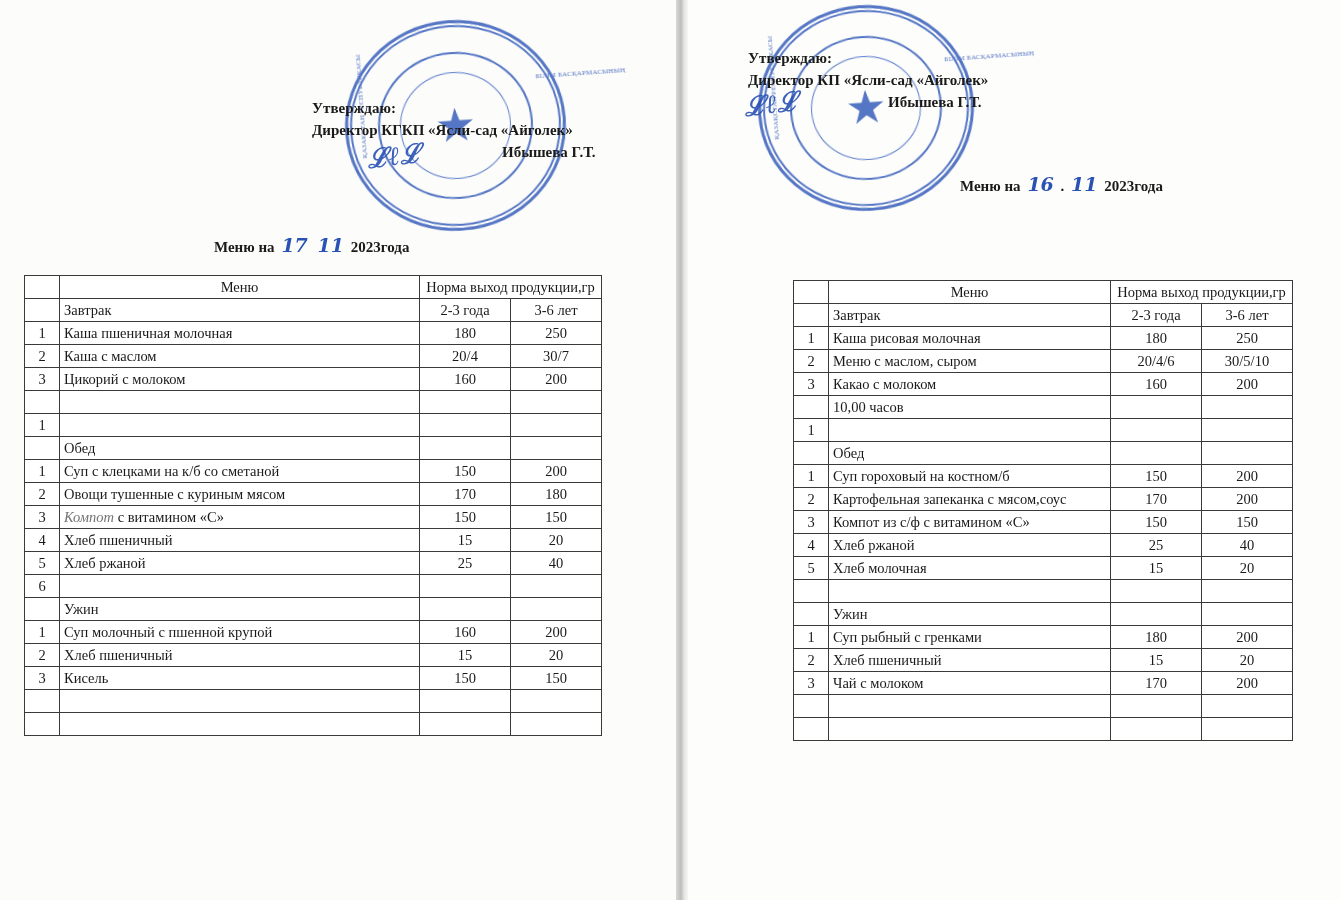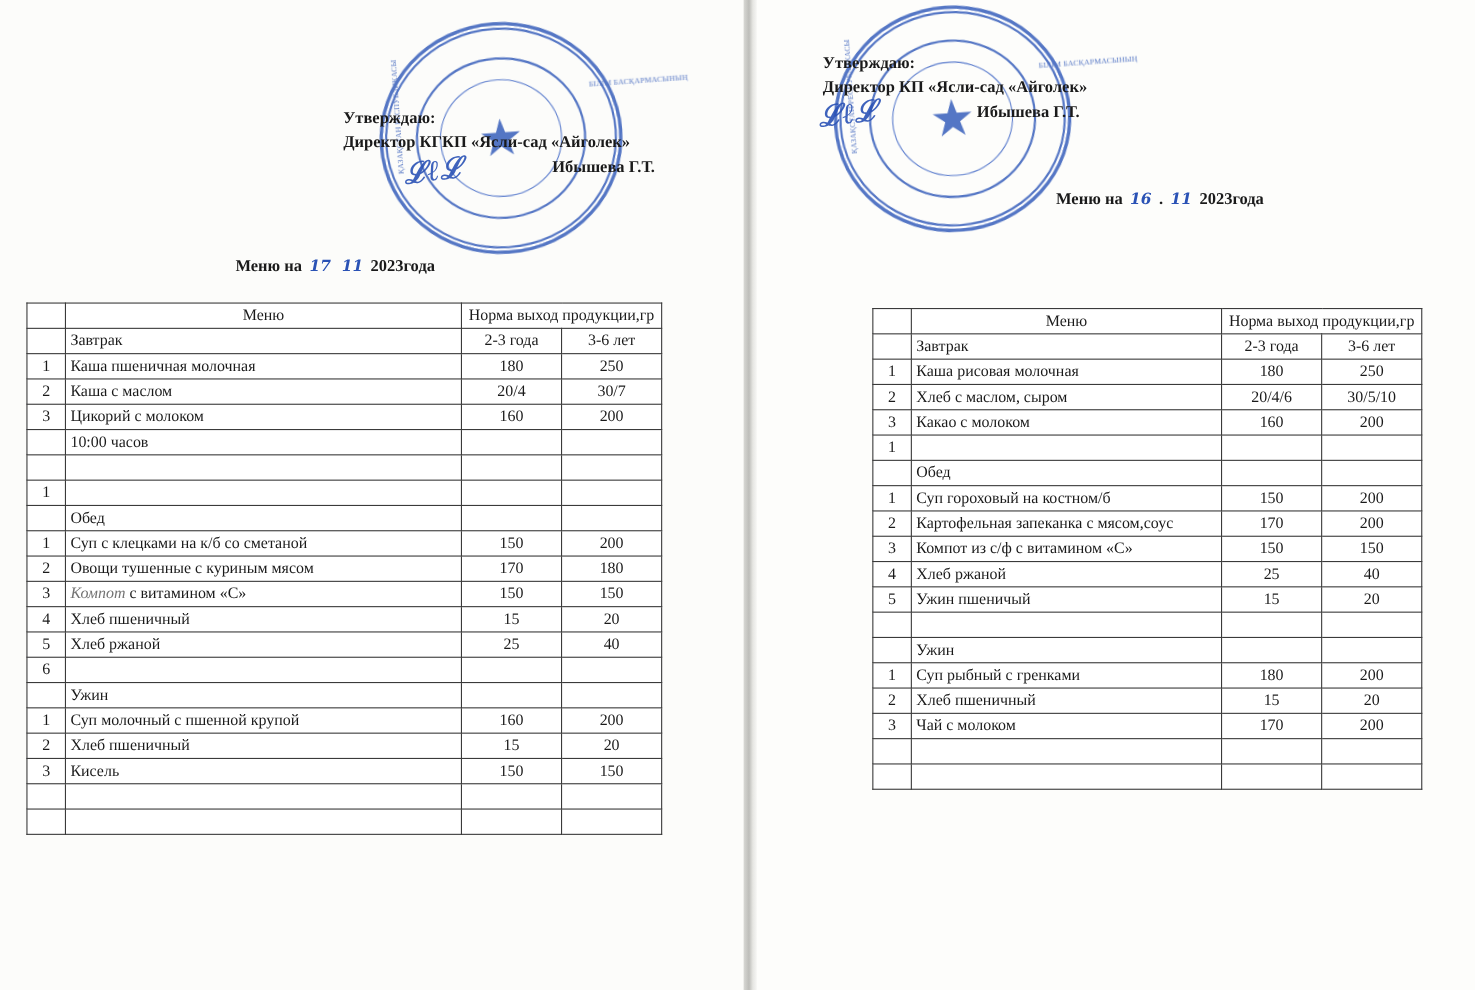--- a/index.html
+++ b/index.html
@@ -97,21 +97,21 @@
   .menu-date {
     position: absolute;
     font-size: 15px;
     font-weight: bold;
     white-space: nowrap;
   }
   .menu-date .hand {
     color: #2a52b5;
     font-family: "DejaVu Serif", serif;
     font-style: italic;
-    font-size: 14px;
+    font-size: 19px;
     padding: 0 3px;
   }
 
   
   table.menu {
     position: absolute;
     border-collapse: collapse;
     font-size: 14.5px;
     background: #fff;
   }
@@ -193,26 +193,20 @@
           <td class="c-name">Каша с маслом</td>
           <td class="c-val">20/4</td>
           <td class="c-val">30/7</td>
         </tr>
         <tr>
           <td class="c-num">3</td>
           <td class="c-name">Цикорий с молоком</td>
           <td class="c-val">160</td>
           <td class="c-val">200</td>
         </tr>
-        <tr>
-          <td class="c-num"></td>
-          <td class="c-name section">10:00 часов</td>
-          <td class="c-val"></td>
-          <td class="c-val"></td>
-        </tr>
         <tr class="tall">
           <td class="c-num"></td>
           <td class="c-name"></td>
           <td class="c-val"></td>
           <td class="c-val"></td>
         </tr>
         <tr>
           <td class="c-num">1</td>
           <td class="c-name"></td>
           <td class="c-val"></td>
@@ -347,29 +341,35 @@
           <td class="c-val section">3-6 лет</td>
         </tr>
         <tr>
           <td class="c-num">1</td>
           <td class="c-name">Каша рисовая молочная</td>
           <td class="c-val">180</td>
           <td class="c-val">250</td>
         </tr>
         <tr>
           <td class="c-num">2</td>
-          <td class="c-name">Хлеб с маслом, сыром</td>
+          <td class="c-name">Меню с маслом, сыром</td>
           <td class="c-val">20/4/6</td>
           <td class="c-val">30/5/10</td>
         </tr>
         <tr>
           <td class="c-num">3</td>
           <td class="c-name">Какао с молоком</td>
           <td class="c-val">160</td>
           <td class="c-val">200</td>
+        </tr>
+        <tr>
+          <td class="c-num"></td>
+          <td class="c-name section">10,00 часов</td>
+          <td class="c-val"></td>
+          <td class="c-val"></td>
         </tr>
         <tr>
           <td class="c-num">1</td>
           <td class="c-name"></td>
           <td class="c-val"></td>
           <td class="c-val"></td>
         </tr>
         <tr>
           <td class="c-num"></td>
           <td class="c-name section">Обед</td>
@@ -395,21 +395,21 @@
           <td class="c-val">150</td>
         </tr>
         <tr>
           <td class="c-num">4</td>
           <td class="c-name">Хлеб ржаной</td>
           <td class="c-val">25</td>
           <td class="c-val">40</td>
         </tr>
         <tr>
           <td class="c-num">5</td>
-          <td class="c-name">Ужин пшеничый</td>
+          <td class="c-name">Хлеб молочная</td>
           <td class="c-val">15</td>
           <td class="c-val">20</td>
         </tr>
         <tr>
           <td class="c-num"></td>
           <td class="c-name"></td>
           <td class="c-val"></td>
           <td class="c-val"></td>
         </tr>
         <tr>

